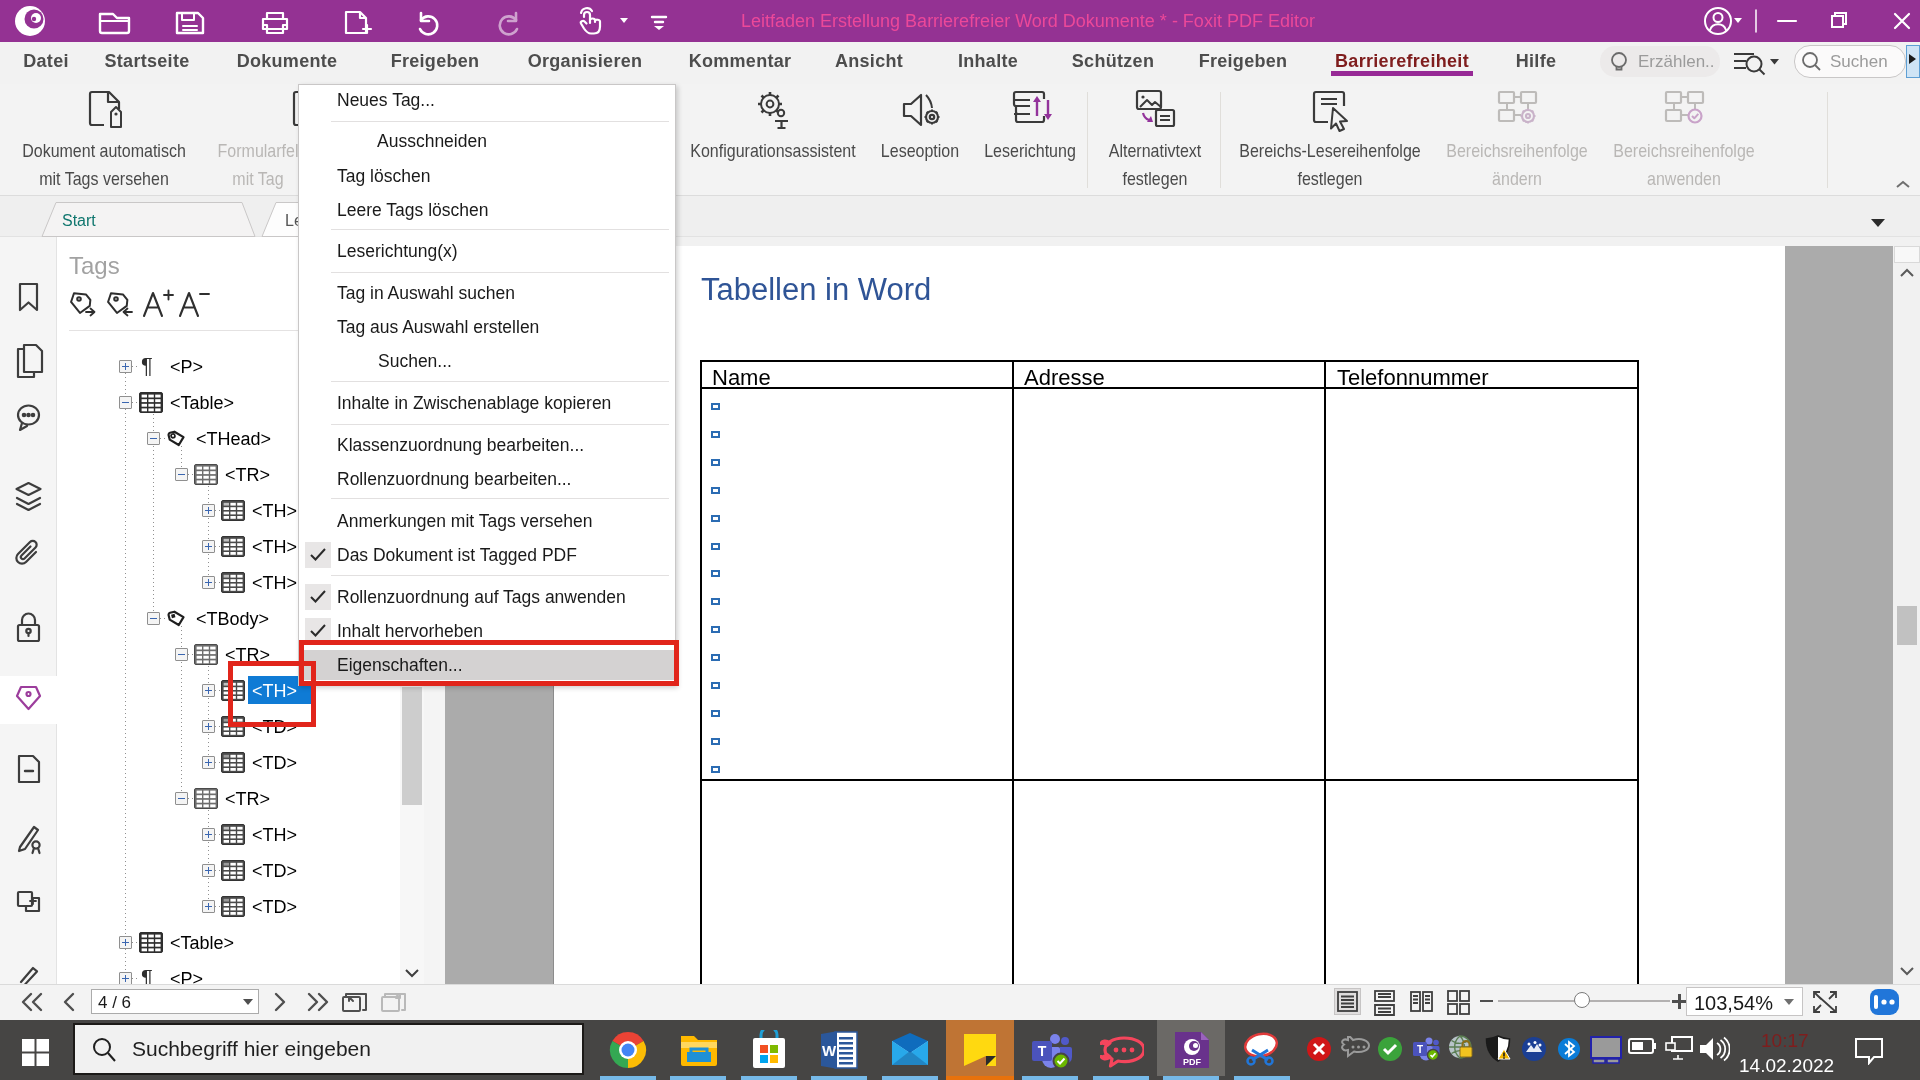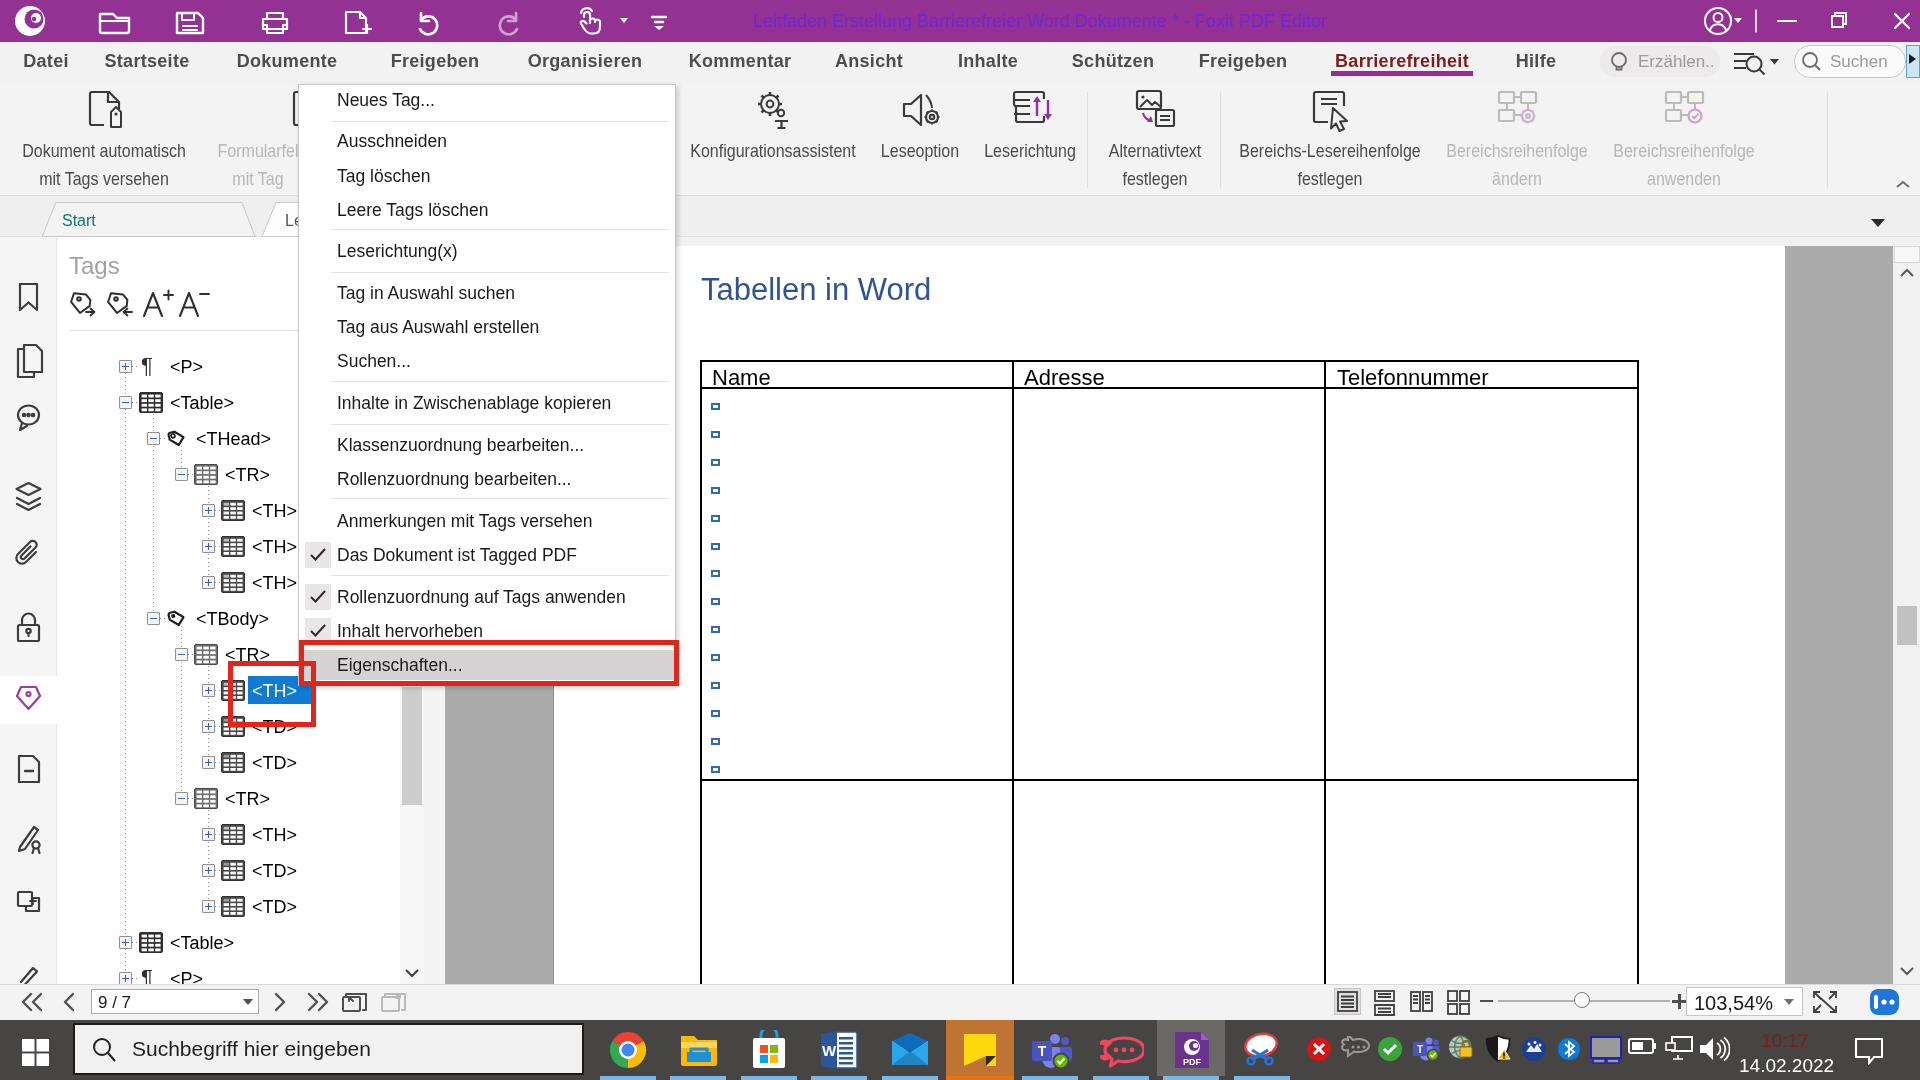--- a/index.html
+++ b/index.html
@@ -2,21 +2,21 @@
 <html><head>
 <meta charset="utf-8">
 <style>
 * { margin:0; padding:0; box-sizing:border-box; }
 html,body { width:1920px; height:1080px; overflow:hidden; font-family:"Liberation Sans", sans-serif; }
 .abs { position:absolute; }
 #stage { position:relative; width:1920px; height:1080px; background:#ffffff; }
 
 
 #titlebar { left:0; top:0; width:1920px; height:42px; background:#943293; }
-#titletext { left:741px; top:11px; color:#6d28d9; font-size:18px;margin-left:12px; }
+#titletext { left:741px; top:11px; color:#ec4899; font-size:18px; }
 
 #menubar { left:0; top:42px; width:1920px; height:42px; background:#f2f2f2; }
 .mtab { position:absolute; top:51px; font-size:18px; letter-spacing:0.3px; font-weight:bold; color:#4d4d4d; white-space:nowrap; transform:translateX(-50%); }
 #barrier { color:#7f1d1d; }
 #barrier-ul { left:1331px; top:71px; width:142px; height:5px; background:#972a96; }
 
 #ribbon { left:0; top:84px; width:1920px; height:112px; background:#f3f3f3; border-bottom:1px solid #dcdcdc; }
 .rlabel { position:absolute; font-size:16px; color:#4a4a4a; text-align:center; transform:translateX(-50%) scaleY(1.12); transform-origin:top; white-space:nowrap; line-height:25px; }
 .rdis { color:#b9b7b5; }
 .rsep { position:absolute; top:92px; width:1px; height:96px; background:#e0deda; }
@@ -647,29 +647,29 @@
     <div class="abs" style="left:711px;top:626.2px;width:9px;height:7px;border:2px solid #2b6cb3;background:#fff;"></div>
     <div class="abs" style="left:711px;top:654.1px;width:9px;height:7px;border:2px solid #2b6cb3;background:#fff;"></div>
     <div class="abs" style="left:711px;top:682.0px;width:9px;height:7px;border:2px solid #2b6cb3;background:#fff;"></div>
     <div class="abs" style="left:711px;top:709.9px;width:9px;height:7px;border:2px solid #2b6cb3;background:#fff;"></div>
     <div class="abs" style="left:711px;top:737.8px;width:9px;height:7px;border:2px solid #2b6cb3;background:#fff;"></div>
     <div class="abs" style="left:711px;top:765.7px;width:9px;height:7px;border:2px solid #2b6cb3;background:#fff;"></div>
   </div>
   <div id="ctxmenu" class="abs">
     <div class="mi abs" style="top:5px;">Neues Tag...</div>
     <div class="msep abs" style="top:36px;"></div>
-    <div class="mi abs" style="top:46px;">Ausschneiden</div>
+    <div class="mi abs" style="top:46px;margin-left:40px;">Ausschneiden</div>
     <div class="mi abs" style="top:81px;">Tag löschen</div>
     <div class="mi abs" style="top:115px;">Leere Tags löschen</div>
     <div class="msep abs" style="top:144px;"></div>
     <div class="mi abs" style="top:156px;">Leserichtung(x)</div>
     <div class="msep abs" style="top:187px;"></div>
     <div class="mi abs" style="top:198px;">Tag in Auswahl suchen</div>
     <div class="mi abs" style="top:232px;">Tag aus Auswahl erstellen</div>
-    <div class="mi abs" style="top:266px;">Suchen...</div>
+    <div class="mi abs" style="top:266px;margin-left:41px;">Suchen...</div>
     <div class="msep abs" style="top:296px;"></div>
     <div class="mi abs" style="top:308px;">Inhalte in Zwischenablage kopieren</div>
     <div class="msep abs" style="top:339px;"></div>
     <div class="mi abs" style="top:350px;">Klassenzuordnung bearbeiten...</div>
     <div class="mi abs" style="top:384px;">Rollenzuordnung bearbeiten...</div>
     <div class="msep abs" style="top:413px;"></div>
     <div class="mi abs" style="top:426px;">Anmerkungen mit Tags versehen</div>
     <div class="mchk abs" style="top:457px;"></div>
     <svg class="abs" style="left:10px;top:461px;" width="18" height="18" viewBox="0 0 18 18" fill="none" stroke="#2b2b2b" stroke-width="2">
         <path d="M2 9 l4.5 4.5 L16 3"></path>
@@ -702,21 +702,21 @@
       <rect x="343" y="13" width="17" height="14" rx="1"></rect>
       <path d="M350 7 l-4 -4 m0 4 v-4 h4" transform="translate(3 10)"></path>
     </g>
     <g stroke="#b9b9b9" stroke-width="2">
       <rect x="382" y="13" width="17" height="14" rx="1"></rect>
       <path d="M385 13 v-3 h20 v16 h-3"></path>
       <path d="M402 20 l4 4 m0 -4 v4 h-4" transform="translate(-6 -10)"></path>
     </g>
   </svg>
   <div class="abs" style="left:91px;top:989px;width:168px;height:25px;background:#ffffff;border:1px solid #ababab;"></div>
-  <div class="abs" style="left:98px;top:993px;font-size:17px;color:#1a1a1a;">9 / 7</div>
+  <div class="abs" style="left:98px;top:993px;font-size:17px;color:#1a1a1a;">4 / 6</div>
   <div class="abs" style="left:243px;top:999px;width:0;height:0;border-top:6px solid #4f4f4f;border-left:5px solid transparent;border-right:5px solid transparent;"></div>
 
   <div class="abs" style="left:1334px;top:988px;width:27px;height:27px;background:#e0dede;border:1px solid #c6c4c4;"></div>
   <svg class="abs" style="left:1334px;top:988px;" width="140" height="28" viewBox="0 0 140 28" fill="none" stroke="#3f3f3f" stroke-width="1.8">
     <g>
         <rect x="4" y="4" width="19" height="19"></rect>
         <path d="M7 8.5 h13 M7 12 h13 M7 15.5 h13 M7 19 h13"></path>
       </g>
     <g transform="translate(37 0)">
         <rect x="4" y="3" width="19" height="10"></rect>

